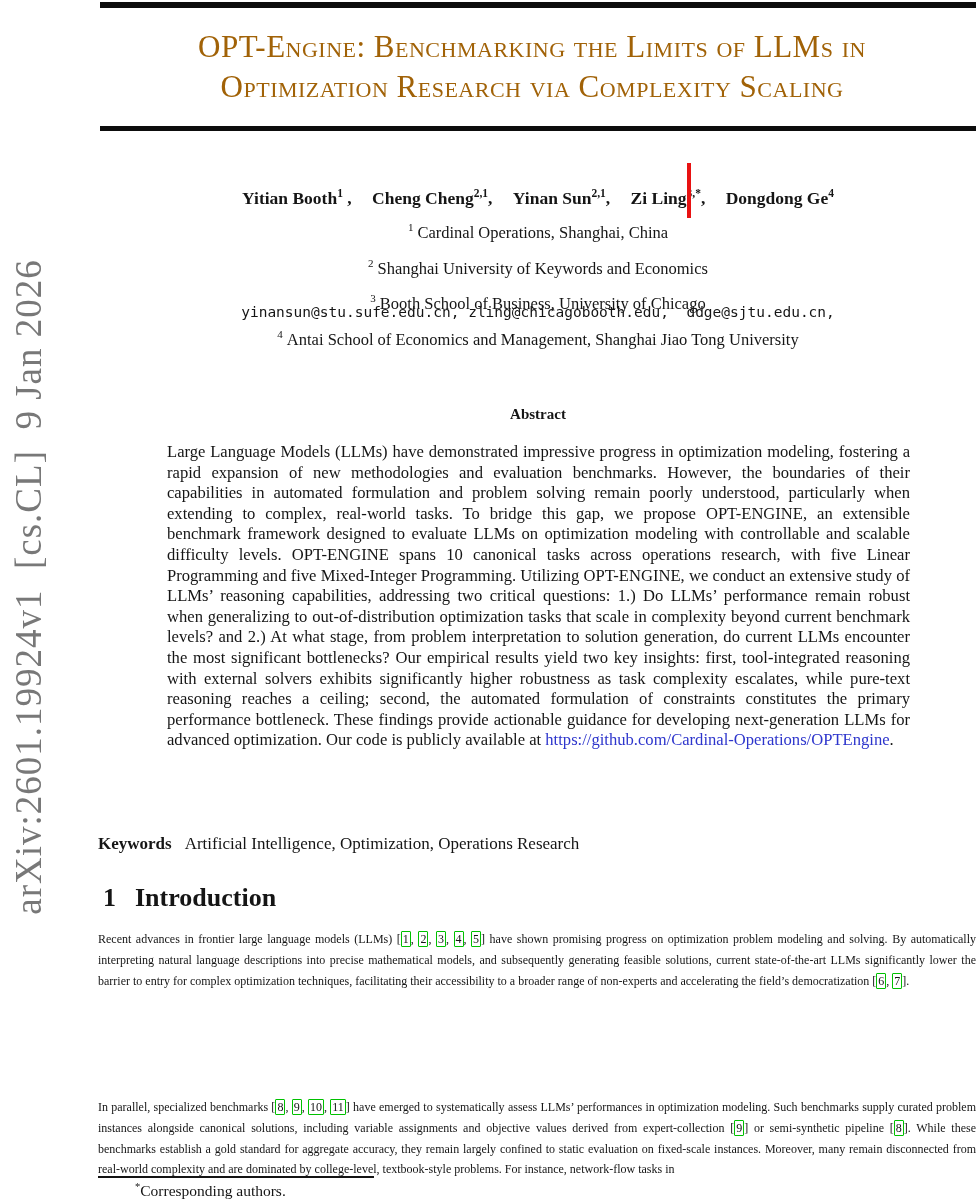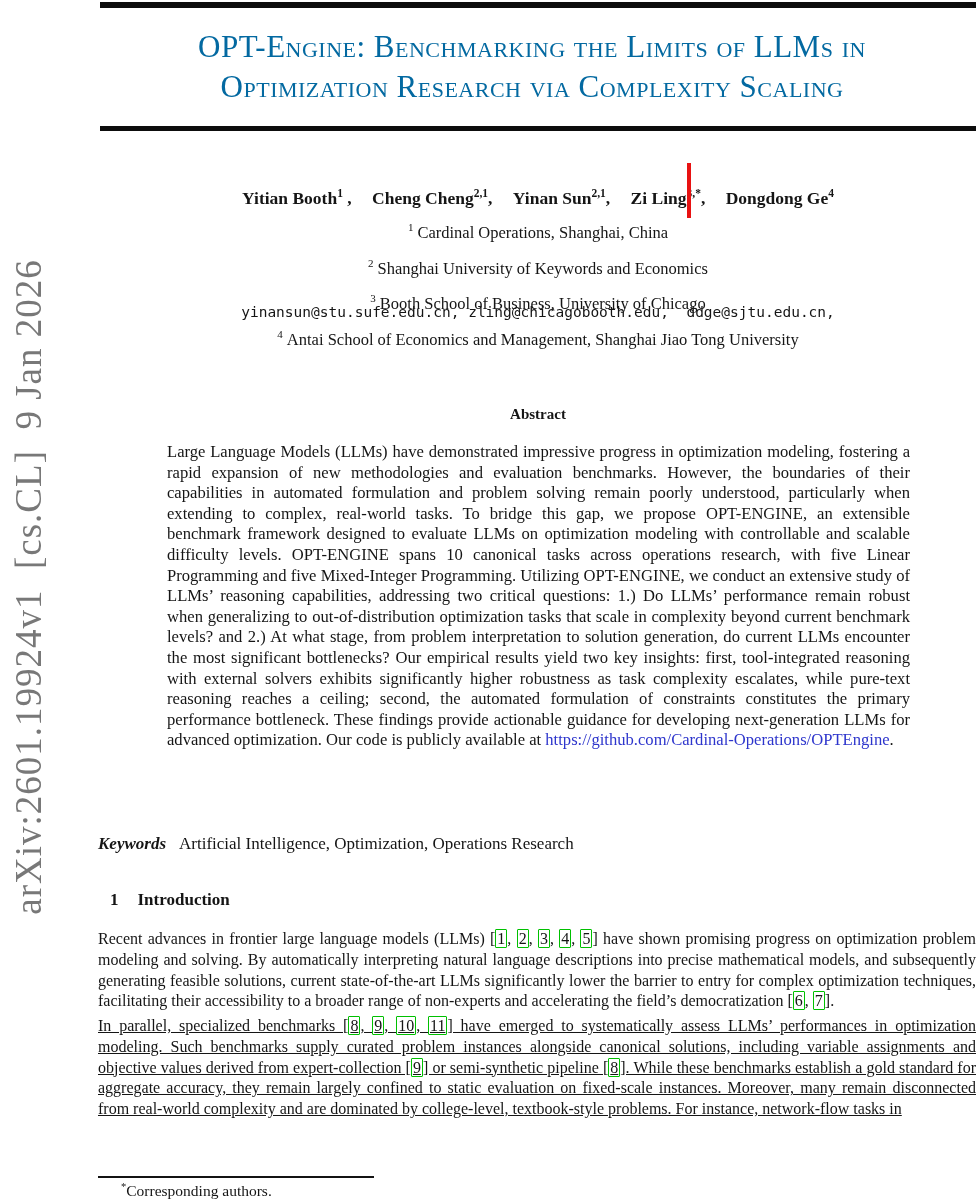--- a/index.html
+++ b/index.html
@@ -14,21 +14,21 @@
   .watermark{
     position:absolute;top:587px;left:28px;
     transform:translate(-50%,-50%) rotate(-90deg);
     white-space:pre;font-size:37px;letter-spacing:1px;
     color:var(--watermark-gray,#787878);
   }
 
   .title-block{
     position:absolute;left:100px;right:12px;top:27px;text-align:center;
     font-variant:small-caps;font-size:31px;line-height:40px;letter-spacing:.5px;
-    color:#0369a1;
+    color:#a16207;
   }
   .title-line{white-space:nowrap;}
 
   .authors{
     position:absolute;left:100px;right:0;top:187px;text-align:center;
     font-weight:bold;font-size:17.5px;white-space:nowrap;
   }
   .author{margin:0 8px;}
   .author sup{font-size:11.5px;}
   .author-rel{position:relative;}
@@ -54,39 +54,39 @@
     position:absolute;left:100px;right:0;top:406px;text-align:center;
     font-size:15px;font-weight:bold;
   }
   .abs-body{
     position:absolute;left:167px;width:743px;top:442px;margin:0;
     text-align:justify;font-size:16.6px;line-height:20.6px;
   }
   .link{color:var(--link-blue,#2d35cc);text-decoration:none;cursor:pointer;}
 
   .keywords{position:absolute;left:98px;top:834px;font-size:17px;}
-  .kw-label{font-weight:bold;font-style:italic;margin-right:13px;}
+  .kw-label{font-weight:bold;margin-right:13px;}
 
-  .sec{position:absolute;left:98px;top:878px;margin:12px;font-size:17px;font-weight:bold;}
+  .sec{position:absolute;left:98px;top:878px;margin:5px;font-size:26px;font-weight:bold;}
   .sec-num{margin-right:19px;}
 
   .body-par{
     position:absolute;left:98px;width:878px;margin:0;
-    text-align:justify;font-size:16px;line-height:20.8px;
+    text-align:justify;font-size:12px;line-height:20.8px;
   }
   .p1{top:929px;}
-  .p2{top:1016px;text-decoration:underline;}
+  .p2{top:1097px;}
 
   .cite{
     border:1.5px solid var(--cite-green,#00c000);
     padding:0 1px;border-radius:1px;line-height:1;
   }
 
   .footnote-rule{position:absolute;left:98px;top:1176px;width:276px;height:2px;background:#131313;}
-  .footnote{position:absolute;left:94px;top:1181px;padding-left:27px;font-size:15.5px;}
+  .footnote{position:absolute;left:108px;top:1181px;padding-left:27px;font-size:15.5px;}
   .footnote sup{font-size:10.5px;}
 </style>
 </head>
 <body>
 
 <div class="watermark">arXiv:2601.19924v1  [cs.CL]  9 Jan 2026</div>
 
 <div class="rule rule-top"></div>
 
 <div class="title-block">

